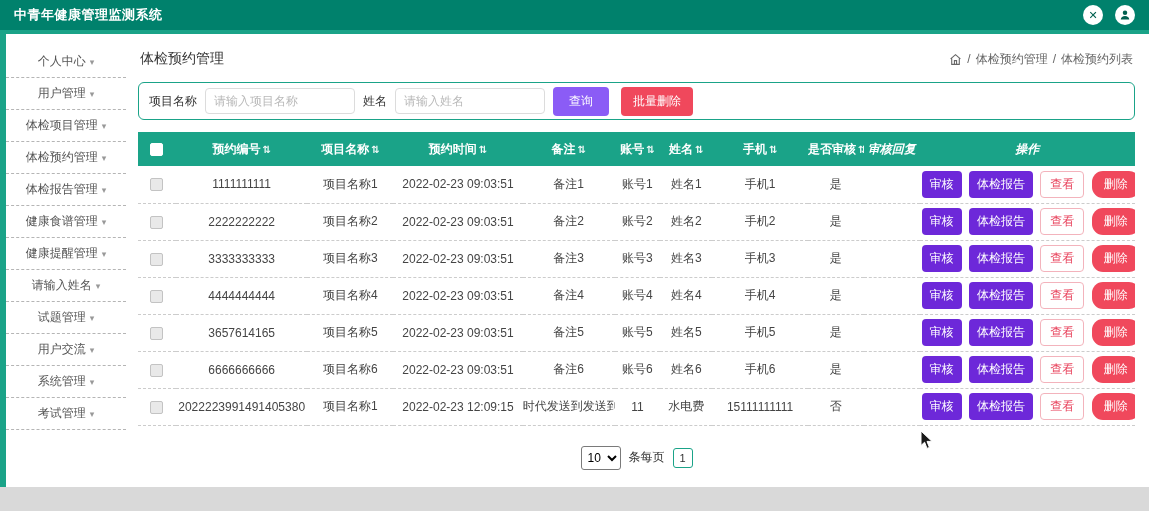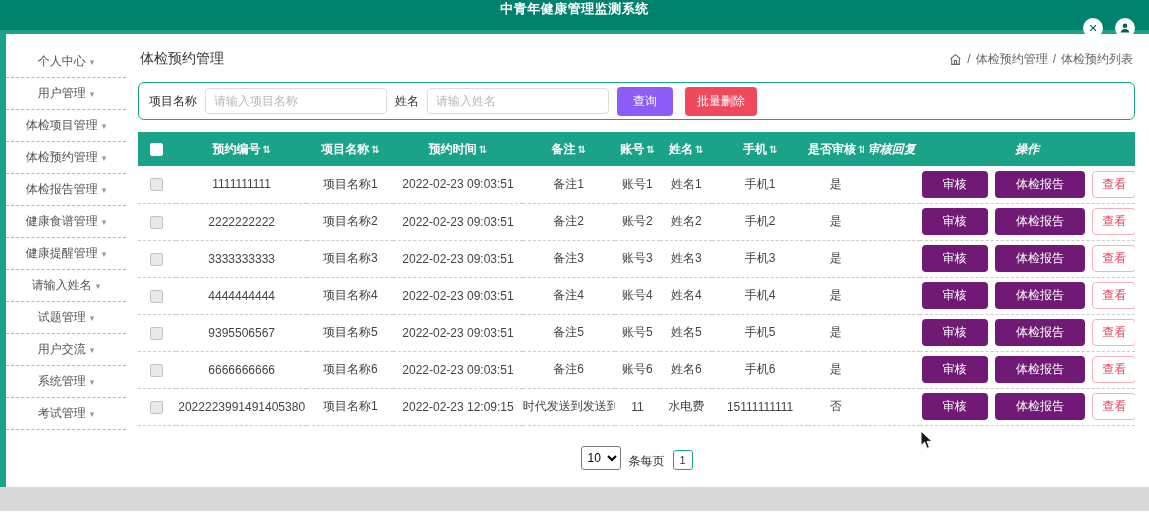--- a/index.html
+++ b/index.html
@@ -4,21 +4,21 @@
 <style>
   * { box-sizing: border-box; margin: 0; padding: 0; }
   html,body { width:1149px; height:515px; overflow:hidden; }
   body {
     font-family: "Liberation Sans", "DejaVu Sans", sans-serif;
     background:#ffffff; position:relative; font-size:12px; color:#333;
   }
   
   .topbar {
     height:34px; background:#00816c; border-bottom:4px solid #1aa388;
-    display:flex; align-items:center; padding:0 14px; color:#fff;flex-direction:column;
+    display:flex; align-items:center; padding:0 14px; color:#fff;
   }
   .topbar-title { font-size:13px; font-weight:bold; letter-spacing:.5px; }
   .topbar-right { margin-left:auto; display:flex; align-items:center; gap:12px; }
   .circle-icon {
     width:20px; height:20px; border-radius:50%; background:#fff; color:#00604f;
     display:flex; align-items:center; justify-content:center; font-size:11px; cursor:pointer;
   }
   .circle-icon svg { width:12px; height:12px; fill:#00604f; }
   
   .body-row { display:flex; height:453px; border-left:6px solid #1aa388; background:#fff; }
@@ -35,21 +35,21 @@
   .breadcrumb { display:flex; align-items:center; gap:5px; color:#666; font-size:12px; }
   .breadcrumb .home svg { width:13px; height:13px; fill:none; stroke:#666; stroke-width:2; vertical-align:middle; }
   .crumb { cursor:pointer; }
   
   .search-panel {
     border:1px solid #1aa388; border-radius:6px; background:#fff;
     height:38px; display:flex; align-items:center; gap:8px; padding:0 10px;
   }
   .search-label { color:#333; }
   .search-input {
-    width:182px; height:26px; border:1px solid #dcdcdc; border-radius:4px;
+    width:150px; height:26px; border:1px solid #dcdcdc; border-radius:4px;
     padding:0 8px; font-size:12px; color:#333; outline:none;
     font-family:"Liberation Sans", sans-serif;
   }
   .search-input::placeholder { color:#b9b9b9; }
   .btn { border:none; border-radius:4px; font-size:12px; cursor:pointer; white-space:nowrap;
          font-family:"Liberation Sans", sans-serif; }
   .btn-query { background:#8b5cf6; color:#fff; padding:6px 16px; }
   .btn-batch { background:#f0485c; color:#fff; padding:6px 12px; margin-left:4px; }
   
   .table-wrap { margin-top:12px; }
@@ -63,25 +63,25 @@
   tbody td {
     height:37px; text-align:center; font-size:12px; color:#444;
     border-bottom:1px dashed #cccccc; background:#fff; white-space:nowrap; overflow:hidden;
   }
   .cb {
     display:inline-block; width:13px; height:13px; border:1px solid #c3c3c3;
     background:#e9e9e9; border-radius:2px; vertical-align:middle; cursor:pointer;
   }
   .cb-head { background:#ffffff; border-color:#ffffff; }
   .actions-cell .btn { margin:0 2px; }
-  .btn-green { background:#701a75; color:#fff; padding:5px 21px; }
+  .btn-green { background:#6d28d9; color:#fff; padding:5px 8px; }
   .btn-outline { background:#fff; color:#e8405a; border:1px solid #f3b3bc; padding:4px 9px; }
   .btn-red { background:#f0485c; color:#ffffff; padding:5px 12px;border-radius:11px; }
   
-  .pagination { display:flex; align-items:flex-end; justify-content:center; gap:8px; margin-top:20px; }
+  .pagination { display:flex; align-items:center; justify-content:center; gap:8px; margin-top:20px; }
   .page-size {
     height:24px; border:1px solid #7a7a7a; border-radius:3px; font-size:12px;
     font-family:"Liberation Sans", sans-serif; padding:0 2px; background:#fff;
   }
   .per-page { color:#333; }
   .page-num {
     min-width:20px; height:20px; border:1px solid #1aa388; border-radius:3px;
     display:flex; align-items:center; justify-content:center; font-size:11px;
     color:#333; background:#fff; cursor:pointer;
   }
@@ -284,21 +284,21 @@
             <td></td>
             <td class="actions-cell">
               <button class="btn btn-green">审核</button>
               <button class="btn btn-green">体检报告</button>
               <button class="btn btn-outline">查看</button>
               <button class="btn btn-red">删除</button>
             </td>
           </tr>
           <tr>
             <td><span class="cb"></span></td>
-            <td>9395506567</td>
+            <td>3657614165</td>
             <td>项目名称5</td>
             <td>2022-02-23 09:03:51</td>
             <td>备注5</td>
             <td>账号5</td>
             <td>姓名5</td>
             <td>手机5</td>
             <td>是</td>
             <td></td>
             <td class="actions-cell">
               <button class="btn btn-green">审核</button>

